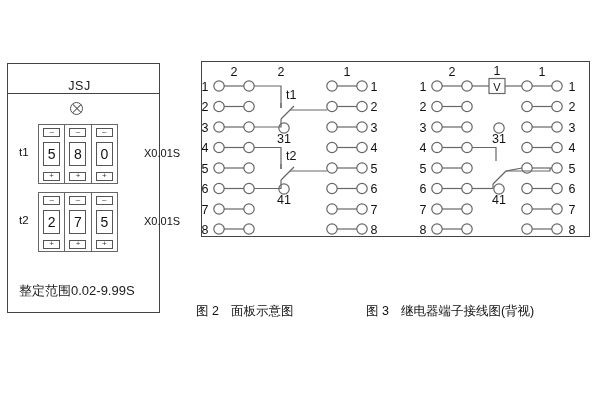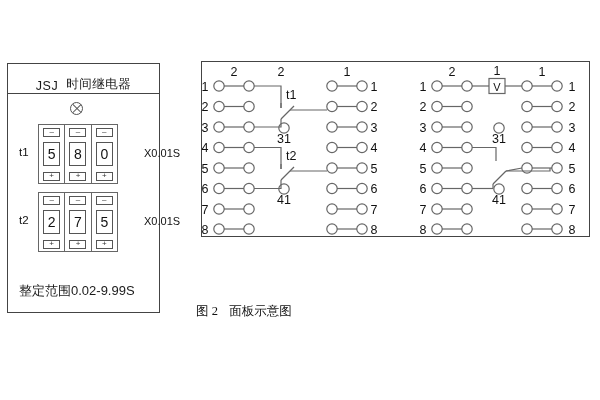--- a/index.html
+++ b/index.html
@@ -73,36 +73,35 @@
   }
 
   
   .panel-wiring{
     position:absolute;left:201px;top:61px;width:389px;height:176px;
     border:1.3px solid #444;background:#fff;box-sizing:border-box;
   }
   .wiresvg{position:absolute;left:0;top:0;width:389px;height:176px;display:block;}
 
   
-  .caption{position:absolute;font-size:12.5px;white-space:nowrap;color:#111;font-family:Liberation Serif, serif;}
+  .caption{position:absolute;font-size:12.5px;white-space:nowrap;color:#111;}
   #caption-fig2{left:196px;top:303px;}
   #caption-fig3{left:366px;top:303px;}
   .cap-sep{display:inline-block;width:5px;}
 </style>
 </head>
 <body>
 
 <div class="stage">
 
   <div class="panel-left">
 
     <div class="panel-left-title">
       <span>JSJ</span>
       <span class="title-sep"></span>
-      <span>时间继电器</span>
     </div>
 
     <div class="lamp"></div>
 
     <div class="tlabel" id="tlabel-t1">t1</div>
     <div class="setter" id="setter-t1">
       <div class="digit-col">
         <div class="btn-pm">–</div>
         <div class="digit-win">5</div>
         <div class="btn-pm">+</div>
@@ -355,14 +354,19 @@
       </g>
     </svg>
   </div>
 
   <div class="caption" id="caption-fig2">
     <span>图 2</span>
     <span class="cap-sep"></span>
     <span>面板示意图</span>
   </div>
 
+  <div class="caption" id="caption-fig3">
+    <span>图 3</span>
+    <span class="cap-sep"></span>
+    <span>继电器端子接线图(背视)</span>
+  </div>
 
 </div>
 
 </body></html>

